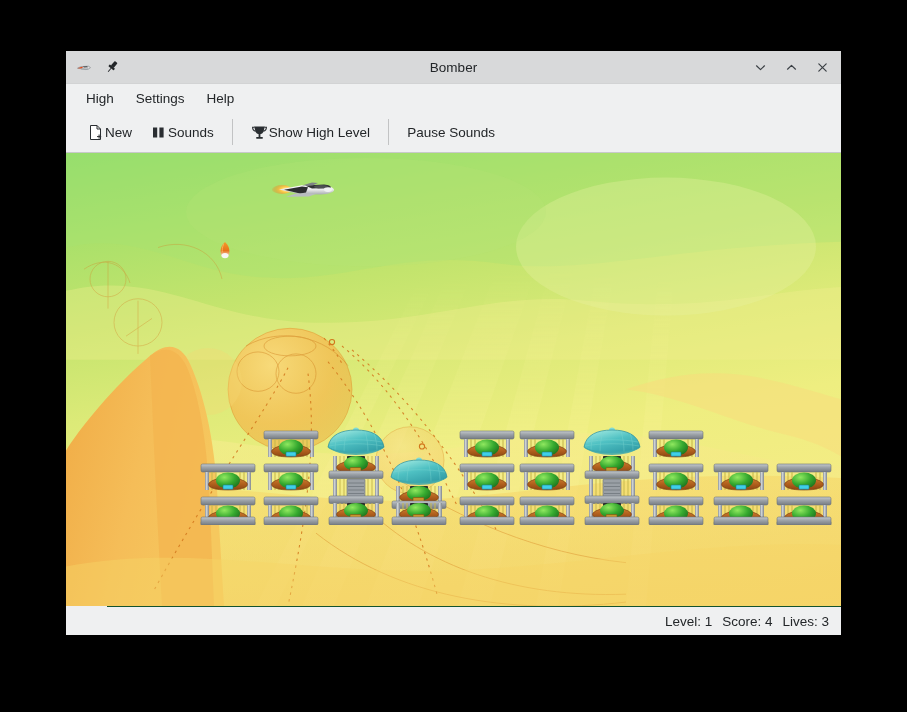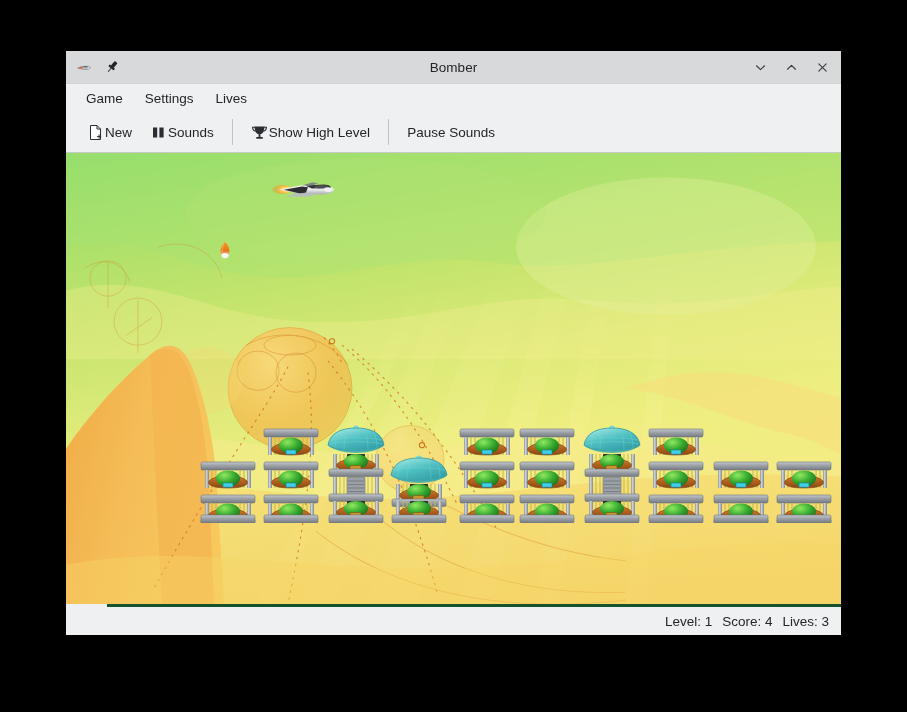--- a/index.html
+++ b/index.html
@@ -142,21 +142,21 @@
   
   #statusbar {
     height: 28px;
     background: #eff0f1;
     display: flex;
     align-items: center;
     justify-content: flex-end;
     padding-right: 12px;
     gap: 10px;
     flex: 0 0 auto;
-    border-top: 3px solid #14532d;
+    border-top: 1px solid #14532d;
     margin-left: 41px;
   }
   .status-cell {
     font-size: 13.5px;
     color: #232629;
     white-space: nowrap;
   }
 </style>
 </head>
 <body>
@@ -203,23 +203,23 @@
         </div>
         <div class="winbtn">
           <svg width="13" height="13" viewBox="0 0 13 13">
             <path d="M2.8 2.8 L10.2 10.2 M10.2 2.8 L2.8 10.2" fill="none" stroke="#3b4045" stroke-width="1.2" stroke-linecap="round"></path>
           </svg>
         </div>
       </div>
     </div>
 
     <div id="menubar">
-      <div class="menu-item">Game</div>
+      <div class="menu-item">High</div>
       <div class="menu-item">Settings</div>
-      <div class="menu-item">Lives</div>
+      <div class="menu-item">Help</div>
     </div>
 
     <div id="toolbar">
 
       <div class="tool-btn">
         <span>
           <svg class="tool-ico" viewBox="0 0 17 17">
             <path d="M3.5 1.5 H10 L13.5 5 V15.5 H3.5 Z" fill="#fff" stroke="#2a2e32" stroke-width="1"></path>
             <path d="M10 1.5 V5 H13.5" fill="none" stroke="#2a2e32" stroke-width="1"></path>
             <path d="M10.4 12.6 h3.4 M12.1 10.9 v3.4" stroke="#2a2e32" stroke-width="1" stroke-linecap="round"></path>

